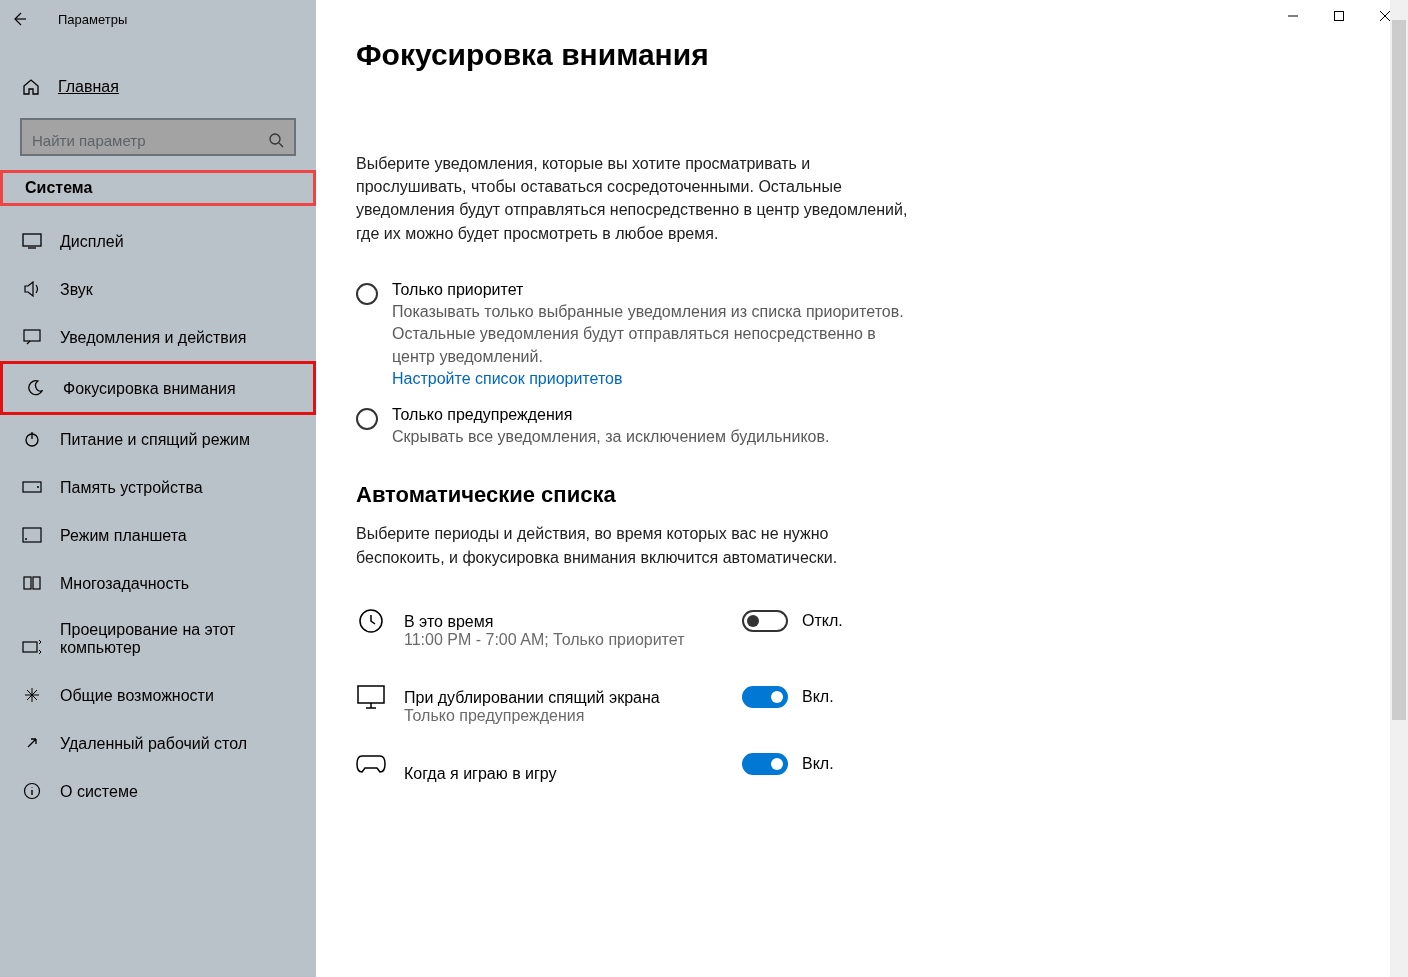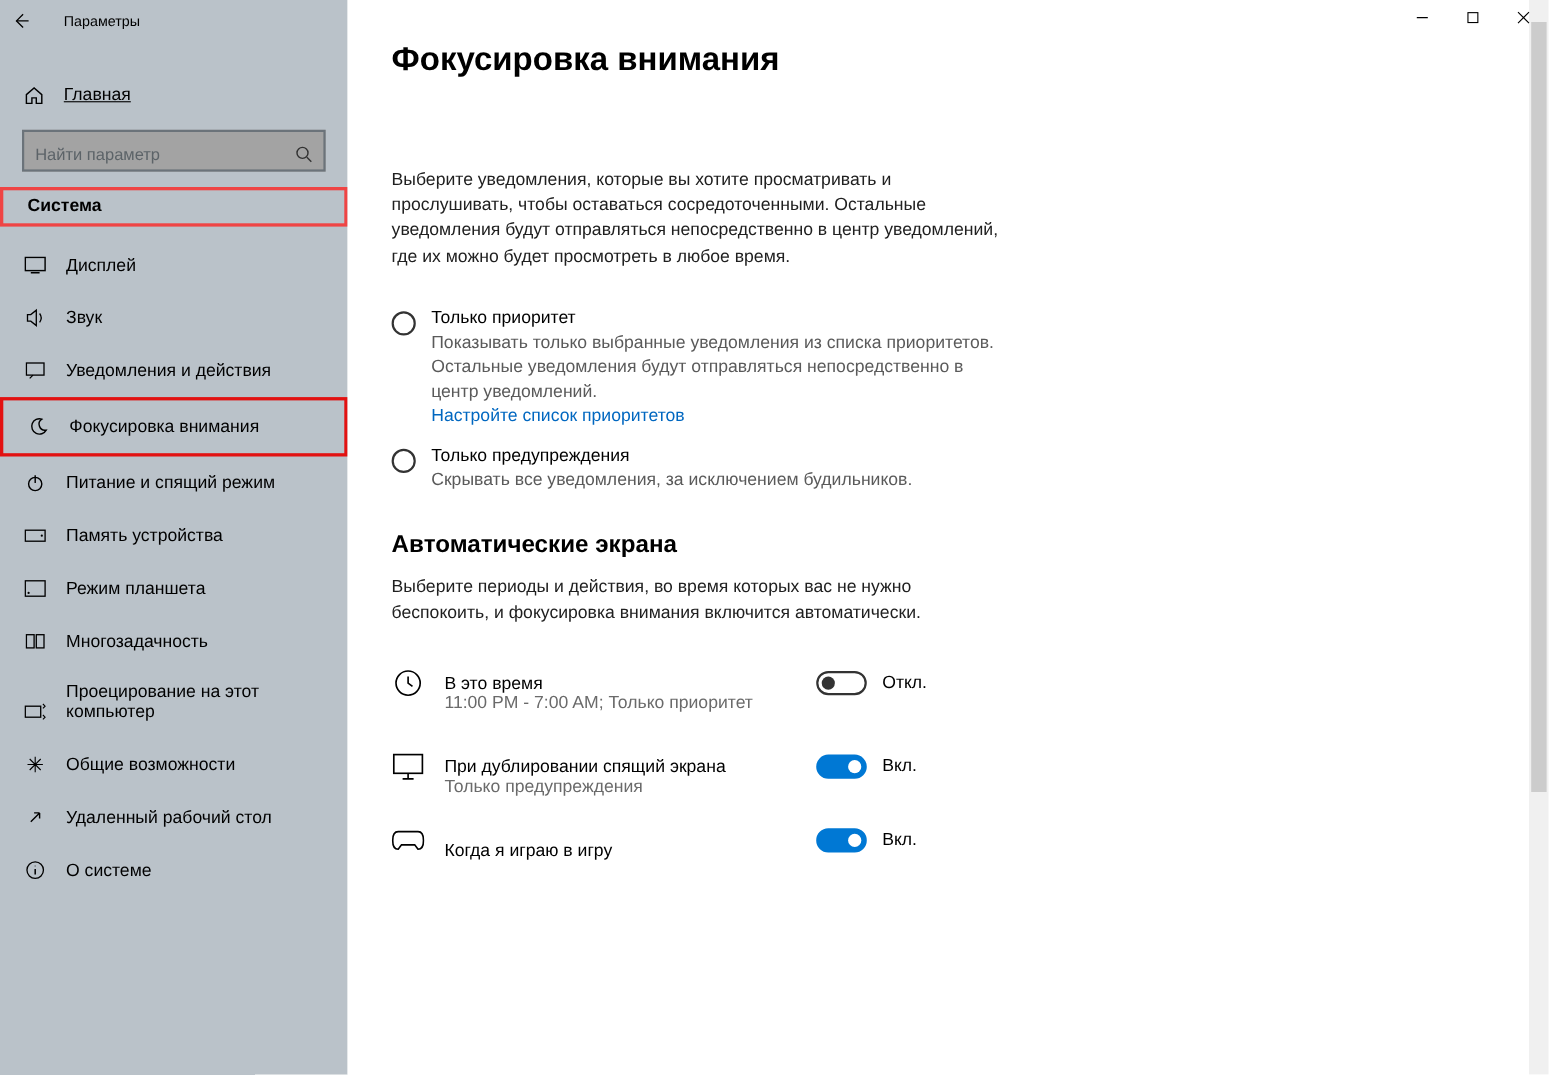--- a/index.html
+++ b/index.html
@@ -220,21 +220,21 @@
         </div>
         <div class="radio-item">
           <div class="radio-circle"></div>
           <div class="radio-body">
             <div class="r-label">Только предупреждения</div>
             <div class="r-sub">Скрывать все уведомления, за исключением будильников.</div>
           </div>
         </div>
       </div>
 
-      <h2 class="section-hdr">Автоматические экрана</h2>
+      <h2 class="section-hdr">Автоматические списка</h2>
       <p class="desc-text" style="margin-bottom:0;">Выберите периоды и действия, во время которых вас не нужно беспокоить, и фокусировка внимания включится автоматически.</p>
 
       <div class="rules-list">
         <div class="rule-row">
           <span class="rule-icon">
               <svg width="28" height="28" viewBox="0 0 28 28">
                 <circle cx="14" cy="14" r="11" fill="none" stroke="#000" stroke-width="1.5"></circle>
                 <path d="M14 8 V14 L18 17" stroke="#000" stroke-width="1.5" fill="none"></path>
               </svg>
             </span>

